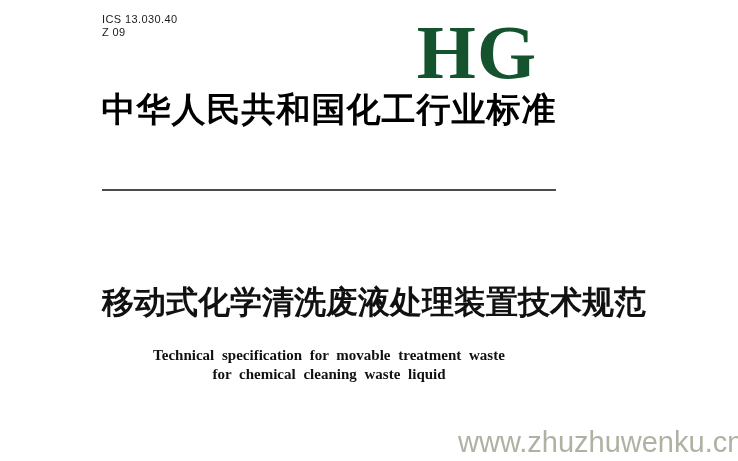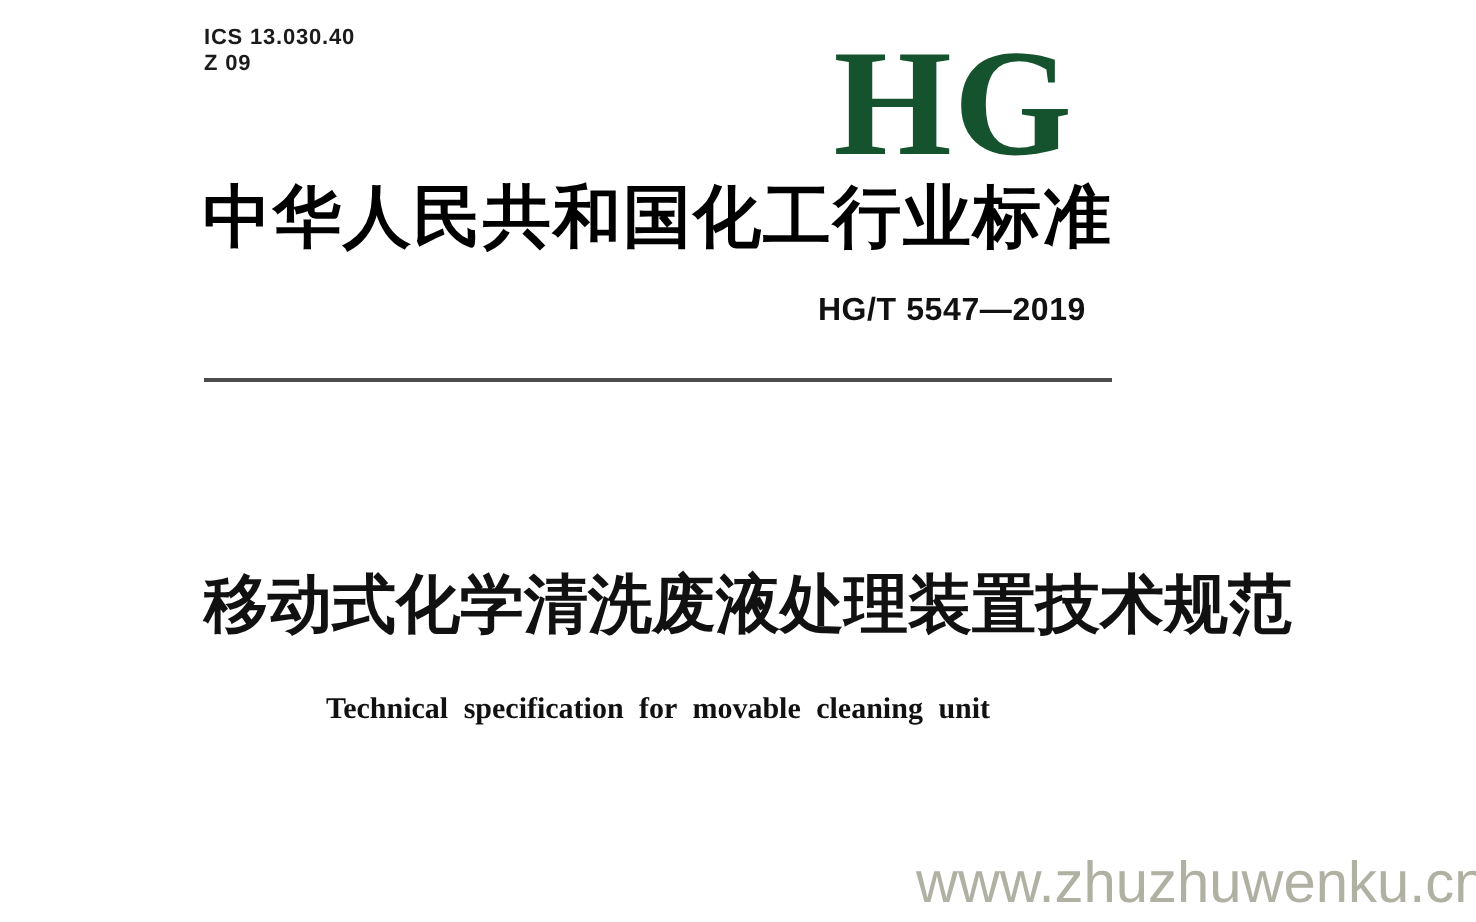--- a/index.html
+++ b/index.html
@@ -14,21 +14,21 @@
     overflow: hidden;
     background: #ffffff;
     font-family: "Liberation Serif", serif;
     color: #1b1b1b;
   }
   .ics-block {
     position: absolute;
     left: 102px;
     top: 13px;
     font-family: "Liberation Sans", sans-serif;
-    font-weight: bold;
+    font-weight: normal;
     font-size: 11px;
     line-height: 13px;
     letter-spacing: 0.4px;
     color: #1b1b1b;
   }
   .hg-logo {
     position: absolute;
     left: 415px;
     top: 14px;
     width: 122px;
@@ -120,24 +120,24 @@
 
   <div class="ics-block">
     <div>ICS 13.030.40</div>
     <div>Z 09</div>
   </div>
 
   <div class="hg-logo">HG</div>
 
   <div class="org-title">中华人民共和国化工行业标准</div>
 
-  <div class="std-number">HG/T 5547—2019</div>
 
   <div class="header-rule"></div>
 
   <div class="cn-title">移动式化学清洗废液处理装置技术规范</div>
 
-  <div class="en-title en-line1">Technical specification for movable cleaning unit</div>
+  <div class="en-title en-line1">Technical specification for movable treatment waste</div>
 
+  <div class="en-title en-line2">for chemical cleaning waste liquid</div>
 
   <div class="watermark">www.zhuzhuwenku.cn</div>
 
 </div>
 
 </body></html>

